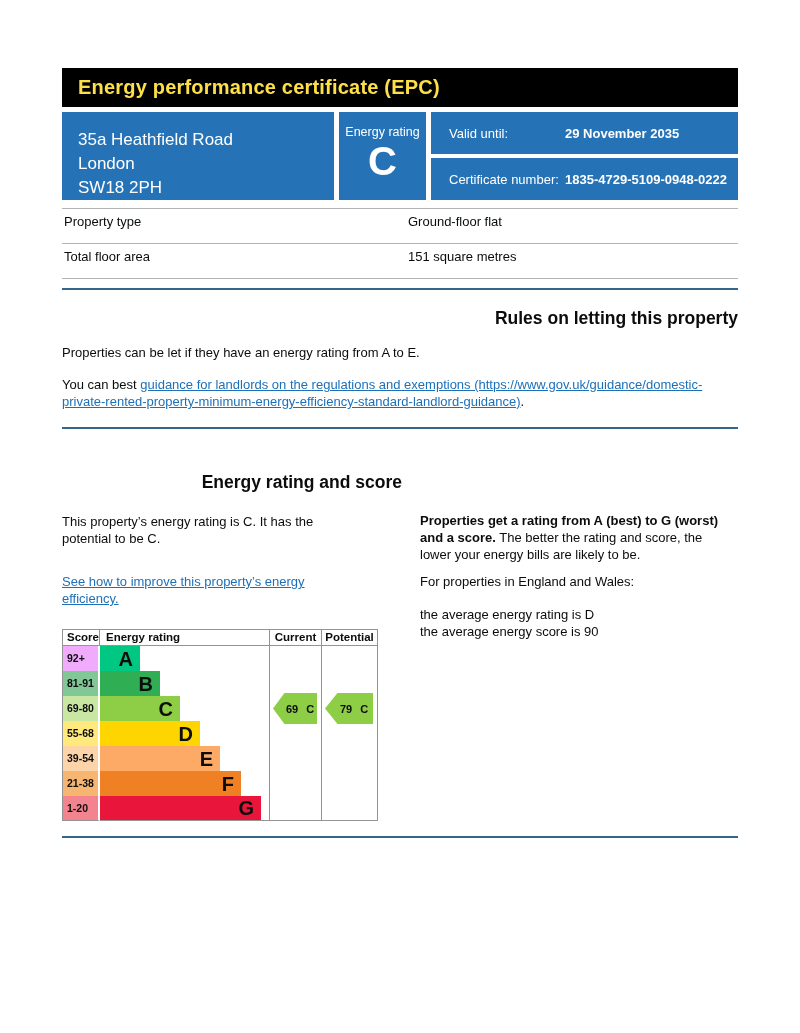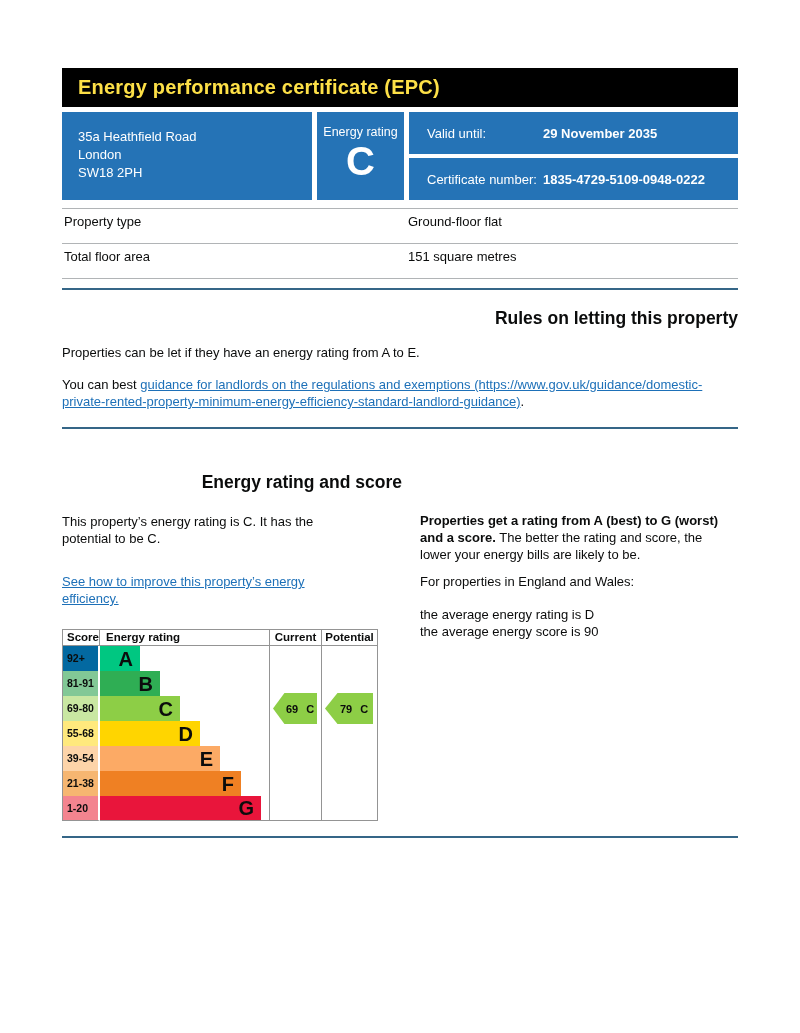--- a/index.html
+++ b/index.html
@@ -7,21 +7,21 @@
   body { font-family:"Liberation Sans", sans-serif; color:#0b0c0c; }
   .page { width:800px; height:1033px; background:#fff; padding:68px 62px 0 62px; overflow:hidden; }
 
   
   .title-bar { height:39px; background:#000; color:#fde047; font-size:20px; font-weight:bold;
                line-height:39px; padding-left:16px; letter-spacing:0.2px; }
 
   
   .summary { margin-top:5px; height:88px; display:flex; gap:5px; }
   .blue { background:#2573b6; color:#fff; }
-  .addr-box { width:250px; font-size:13px; line-height:1.4; padding:16px 0 0 16px; white-space:pre-line; }
+  .addr-box { width:272px; font-size:17px; line-height:1.4; padding:16px 0 0 16px; white-space:pre-line; }
   .rating-box { width:87px; text-align:center; }
   .rating-box .lab { font-size:12.5px; margin-top:13px; }
   .rating-box .val { font-size:40px; font-weight:bold; line-height:1.05; margin-top:1px; }
   .summary-right { flex:1; display:flex; flex-direction:column; gap:4px; }
   .info-row { flex:1; display:flex; align-items:center; font-size:13px; padding-left:18px; }
   .info-row .lbl { width:116px; flex-shrink:0; }
   .info-row .valb { font-weight:bold; }
 
   
   .prop-table { margin-top:8px; width:100%; border-collapse:collapse; font-size:13px; }
@@ -132,21 +132,21 @@
       <p class="improve-p pre"><a href="#">See how to improve this property’s energy
 efficiency.</a></p>
       <div class="chart" id="epc-chart">
           <div class="c-row c-head">
             <div class="c-cell h0">Score</div>
             <div class="c-cell h1">Energy rating</div>
             <div class="c-cell h2">Current</div>
             <div class="c-cell h3">Potential</div>
           </div>
           <div class="c-row c-band">
-            <div class="c-cell score" style="background: #0369a1;">92+</div>
+            <div class="c-cell score" style="background: #f0abfc;">92+</div>
             <div class="c-cell ratingcell">
               <div class="bar" style="width: 40px; background: rgb(0, 199, 129);">
                 <span class="letter">A</span>
               </div>
             </div>
             <div class="c-cell colcur"></div>
             <div class="c-cell colpot"></div>
           </div>
           <div class="c-row c-band">
             <div class="c-cell score" style="background: rgb(130, 200, 150);">81-91</div>

